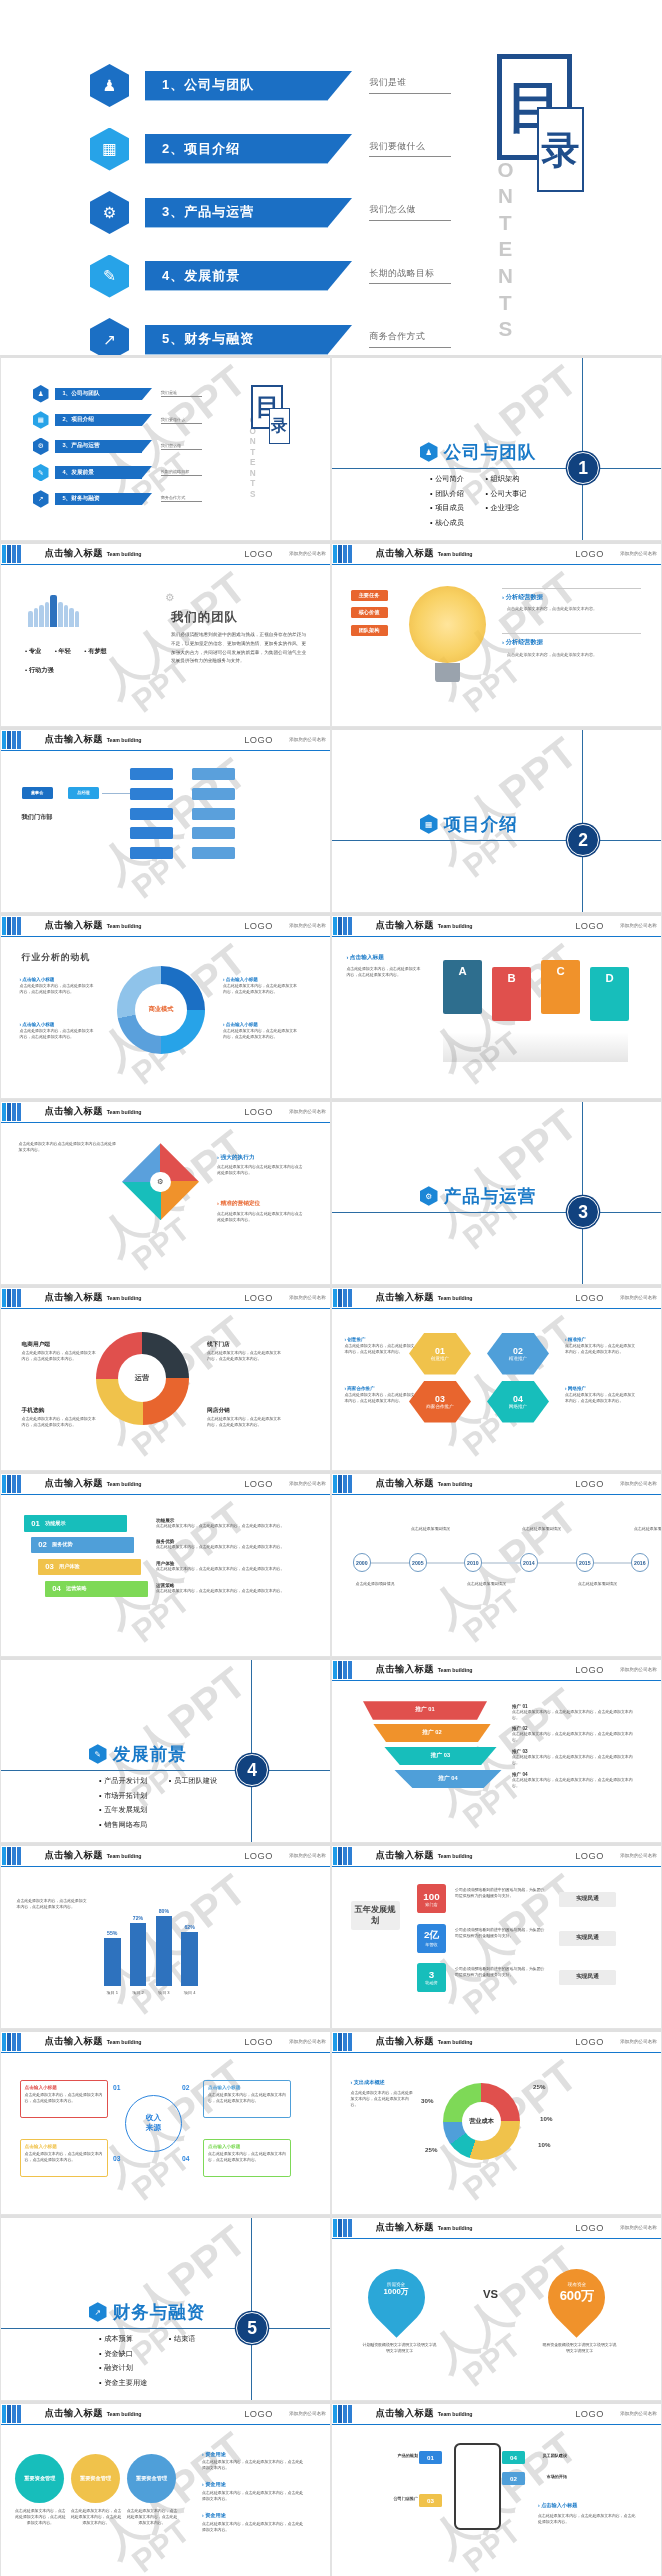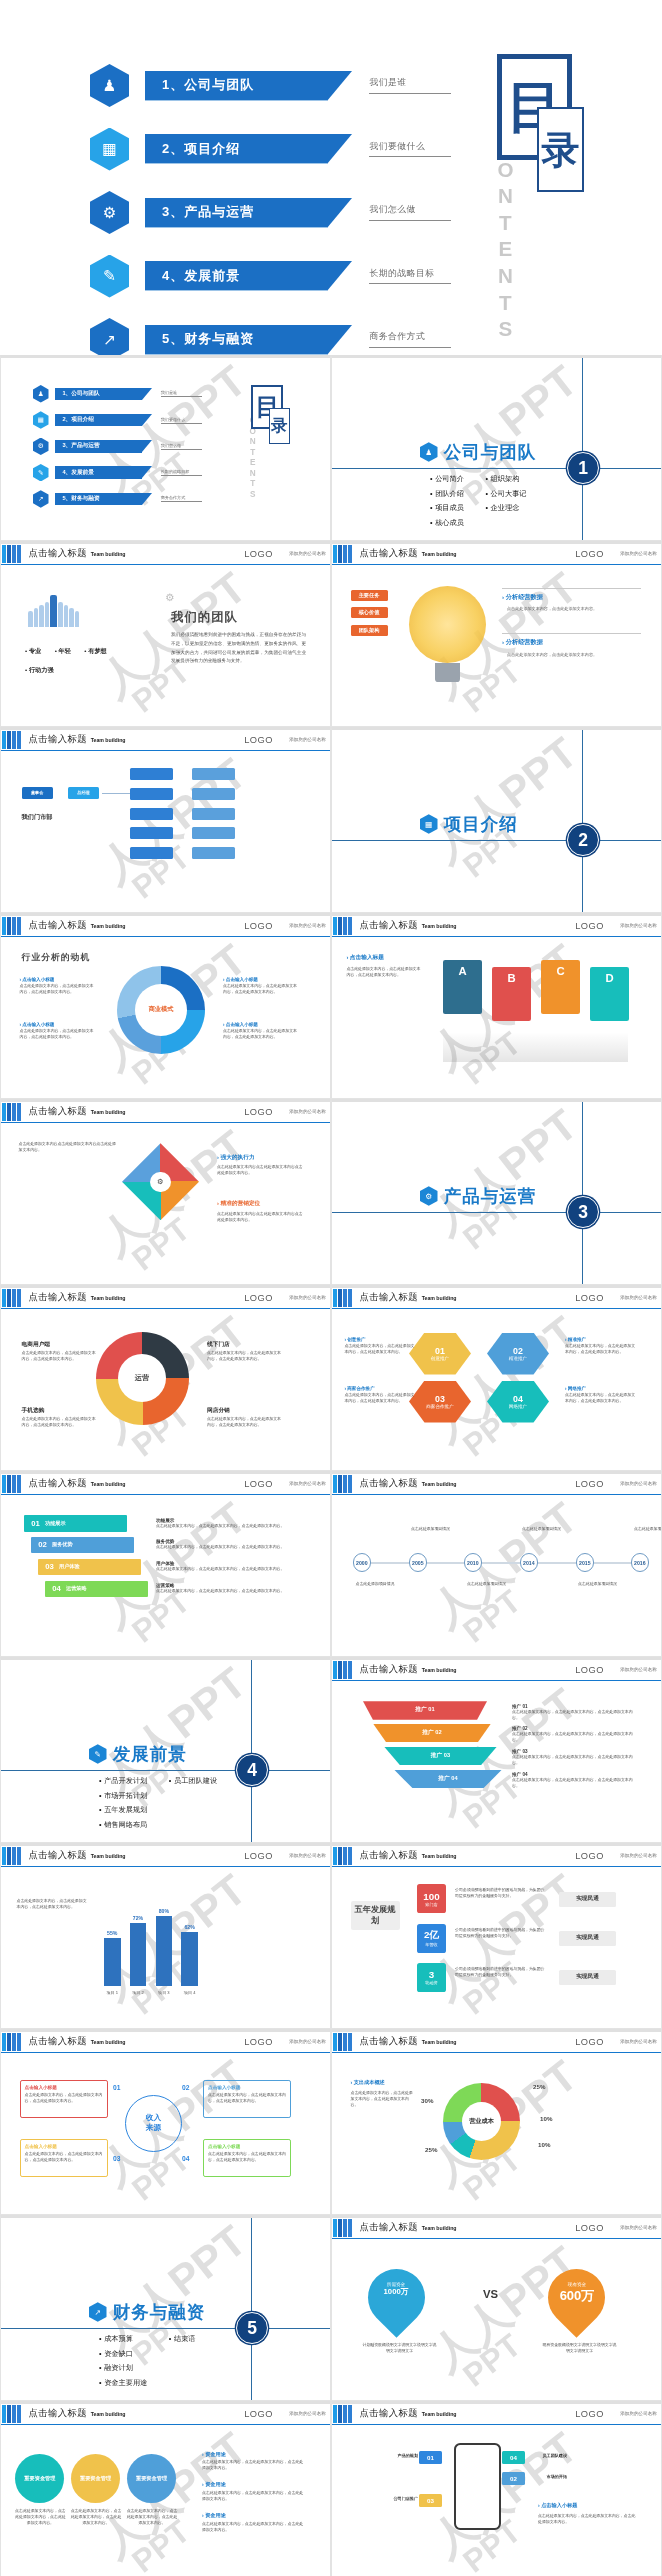--- a/index.html
+++ b/index.html
@@ -70,21 +70,21 @@
   }
   .slide.sep { border-top:3.6px solid #e0e0e0; }
 
   
   .s-head { position:relative; height:20.6px; border-bottom:1px solid #1478CE; display:flex; align-items:center; }
   .bars { display:flex; align-items:flex-end; margin-left:1px; }
   .bars i { display:block; width:3.6px; height:17.5px; margin-right:1.5px; background:#1E9BE8; }
   .bars i:nth-child(2){ background:#1A63B8; }
   .bars i:nth-child(3){ background:#2E7FD4; }
   .bars i:nth-child(4){ background:#2E7FD4; }
-  .s-title { margin-left:6px; font-size:9.3px; font-weight:normal; color:#1a1a1a; letter-spacing:0.5px; }
+  .s-title { margin-left:22px; font-size:9.3px; font-weight:bold; color:#1a1a1a; letter-spacing:0.5px; }
   .s-sub { margin-left:3.6px; font-size:5.2px; font-weight:bold; color:#1a1a1a; }
   .s-logo { position:absolute; right:57px; font-size:9.3px; color:#595959; letter-spacing:0.5px; }
   .s-company { position:absolute; right:4.1px; font-size:4.6px; color:#6b6b6b; }
 
   
   .wm { position:absolute; inset:0; pointer-events:none; overflow:hidden; }
   .wm span {
     position:absolute; color:rgba(175,175,175,.40);
     font-weight:bold; transform:rotate(-38deg); white-space:nowrap;
   }

